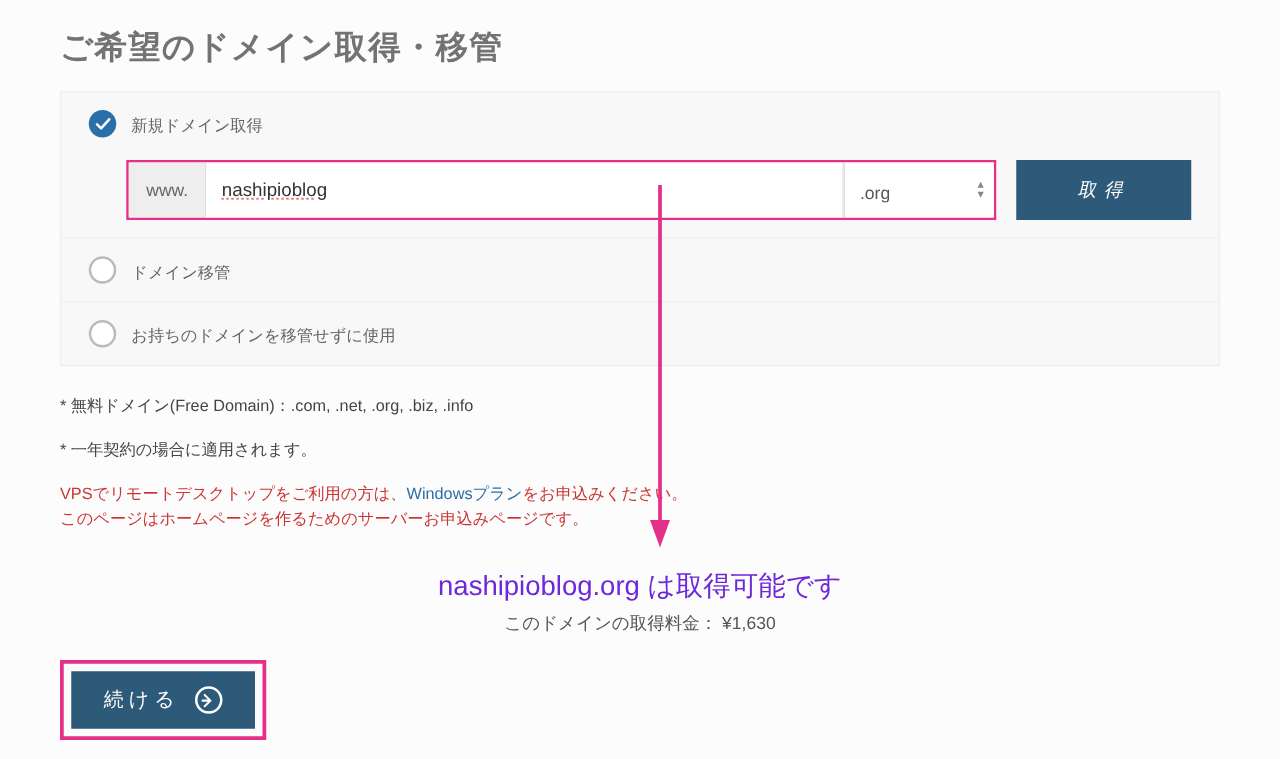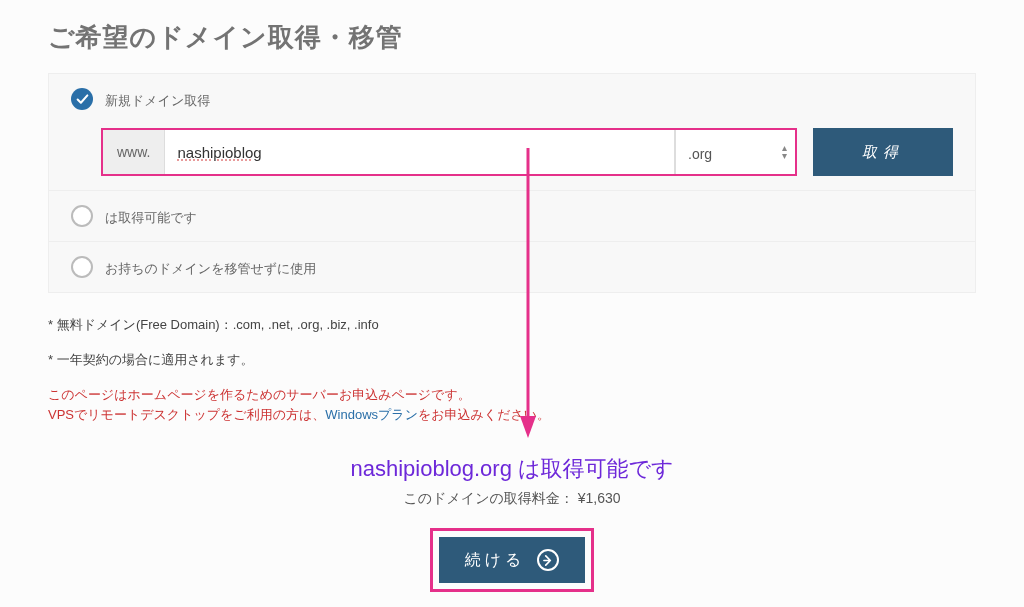--- a/index.html
+++ b/index.html
@@ -148,21 +148,20 @@
     color: #6d28d9;
     font-weight: 500;
   }
   .result-price {
     font-size: 14px;
     color: #555;
     margin-top: 6px;
   }
   .continue-wrap {
     display: flex;
-    justify-content: center;
     margin-top: 20px;
   }
   .continue-box {
     border: 3px solid #e5308a;
     padding: 6px;
   }
   .continue-btn {
     background: #2e5a7a;
     color: #fff;
     border: none;
@@ -223,43 +222,43 @@
           <span class="chevrons">▴<br>▾</span>
         </div>
       </div>
       <button class="acquire-btn">取得</button>
     </div>
   </div>
 
   <div class="option-row">
     <div class="option-header">
       <span class="radio"></span>
-      <span class="option-label">は取得可能です</span>
+      <span class="option-label">ドメイン移管</span>
     </div>
   </div>
 
   <div class="option-row">
     <div class="option-header">
       <span class="radio"></span>
       <span class="option-label">お持ちのドメインを移管せずに使用</span>
     </div>
   </div>
 
 </div>
 
 <div class="notes">
   <p>* 無料ドメイン(Free Domain)：.com, .net, .org, .biz, .info</p>
   <p>* 一年契約の場合に適用されます。</p>
 </div>
 
 <div class="warn">
-  <div>このページはホームページを作るためのサーバーお申込みページです。</div>
   <div>
     <span>VPSでリモートデスクトップをご利用の方は、</span><a href="#">Windowsプラン</a><span>をお申込みください。</span>
   </div>
+  <div>このページはホームページを作るためのサーバーお申込みページです。</div>
 </div>
 
 <div class="result">
   <div class="result-avail">nashipioblog.org は取得可能です</div>
   <div class="result-price">
     <span>このドメインの取得料金：</span>
     <span>¥1,630</span>
   </div>
 </div>
 

